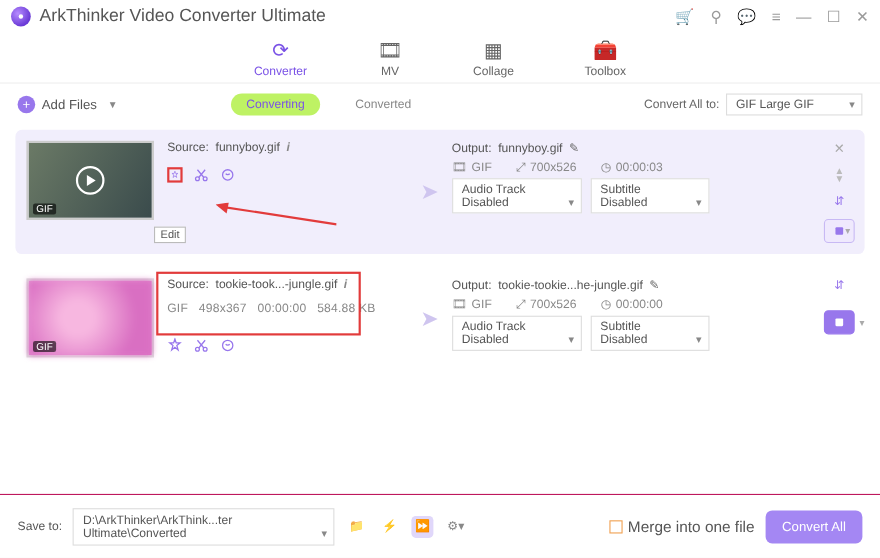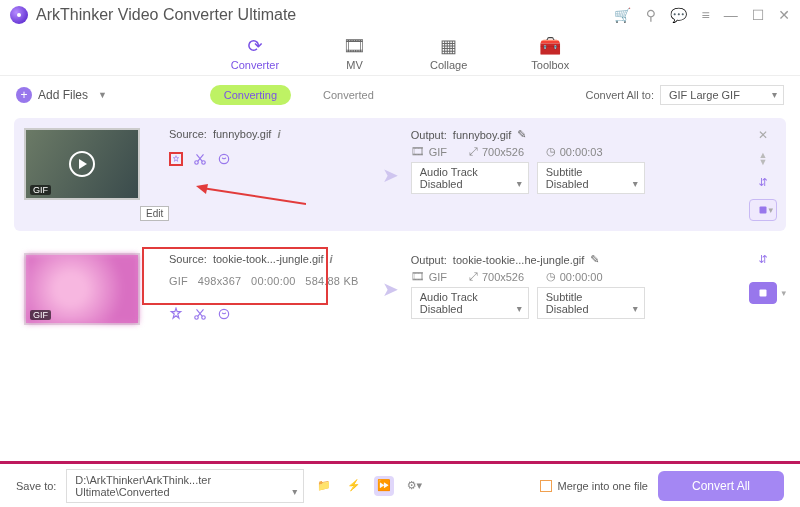--- a/index.html
+++ b/index.html
@@ -26,21 +26,21 @@
 .select{border:1px solid #ddd;padding:3px 26px 3px 8px;background:#fff;position:relative;font-size:11px;color:#555;cursor:pointer}
 .select::after{content:"▾";position:absolute;right:6px;color:#888;font-size:10px}
 .list{flex:1;overflow:auto;padding:4px 14px}
 .item{border-radius:6px;padding:10px;margin-bottom:12px;display:flex;position:relative}
 .item.sel{background:#f1eefc}
 .thumb{width:116px;height:72px;border:2px solid #ccc;background:#555;position:relative;flex-shrink:0}
 .thumb.pink{background:linear-gradient(135deg,#e89ad6,#e076c7);border-color:#ddd;filter:blur(0)}
 .thumb .play{position:absolute;left:50%;top:50%;transform:translate(-50%,-50%);width:26px;height:26px;border:2px solid #fff;border-radius:50%;display:flex;align-items:center;justify-content:center}
 .thumb .play::after{content:"";border-left:8px solid #fff;border-top:5px solid transparent;border-bottom:5px solid transparent;margin-left:2px}
 .thumb .tfmt{position:absolute;left:4px;bottom:3px;background:rgba(0,0,0,.6);color:#fff;font-size:9px;padding:0 3px;border-radius:2px}
-.meta{padding-left:29px;display:flex;flex-direction:column;gap:10px;font-size:11px;color:#555;position:relative;flex:0 0 234px}
+.meta{padding-left:12px;display:flex;flex-direction:column;gap:10px;font-size:11px;color:#555;position:relative;flex:0 0 234px}
 .meta .row1{display:flex;align-items:center;gap:6px}
 .info-i{font-style:italic;font-weight:bold;color:#888;cursor:pointer}
 .meta .row2{color:#888;letter-spacing:.2px}
 .tools{display:flex;gap:10px;margin-top:2px}
 .tool{width:14px;height:14px;display:flex;align-items:center;justify-content:center;color:#9877ec;cursor:pointer}
 .tool svg{width:14px;height:14px}
 .tool.redbox{border:2px solid #e23b3b;padding:1px}
 .redframe{border:2px solid #e23b3b;position:absolute;pointer-events:none}
 .arrow-red{position:absolute;pointer-events:none}
 .midarrow{align-self:center;color:#cfc5ef;font-size:20px;padding:0 8px}
@@ -53,30 +53,30 @@
 .side{display:flex;flex-direction:column;align-items:center;gap:10px;padding-left:8px;width:34px}
 .close-x{font-size:12px;color:#aaa;cursor:pointer}
 .updown{color:#bbb;font-size:9px;line-height:7px;cursor:pointer}
 .gobtn{width:28px;height:22px;border:1px solid #c8b9f4;border-radius:4px;background:#efe9fd;display:flex;align-items:center;justify-content:center;cursor:pointer;position:relative}
 .gobtn.solo{background:#9877ec;border-color:#9877ec}
 .gobtn svg{width:12px;height:12px}
 .gobtn::after{content:"▾";position:absolute;right:-10px;font-size:9px;color:#aaa}
 .item.sel .gobtn::after{right:3px}
 .compress{color:#9877ec;cursor:pointer}
 .tooltip{position:absolute;background:#fff;border:1px solid #bbb;padding:1px 5px;font-size:10px;z-index:10}
-.footer{height:46px;border-top:3px solid #be185d;display:flex;align-items:center;padding:0 16px;gap:10px}
+.footer{height:58px;border-top:1px solid #be185d;display:flex;align-items:center;padding:0 16px;gap:10px}
 .saveto{font-size:11px;color:#555}
 .pathbox{border:1px solid #ddd;padding:4px 22px 4px 8px;width:238px;font-size:11px;color:#555;position:relative;cursor:pointer}
 .pathbox::after{content:"▾";position:absolute;right:6px;color:#888;font-size:10px}
 .ficon{width:20px;height:20px;color:#888;cursor:pointer;display:flex;align-items:center;justify-content:center}
 .ficon.badge{background:#e0d7fa;border-radius:4px;color:#7a52e6}
 .spacer{flex:1}
-.merge{display:flex;align-items:center;gap:5px;font-size:11px;color:#555}
+.merge{display:flex;align-items:center;gap:5px;font-size:14px;color:#555}
 .chk{width:12px;height:12px;border:1px solid #f0a050}
-.convertall{background:#a487f3;color:#fff;padding:8px 34px;border-radius:6px;font-size:12px;cursor:pointer}
+.convertall{background:#a487f3;color:#fff;padding:8px 15px;border-radius:6px;font-size:12px;cursor:pointer}
 .blurpink{filter:blur(3px)}
 </style>
 </head>
 <body>
 
 <div class="shell">
   <div class="titlebar">
     <div class="logo"></div>
     <div class="title">ArkThinker Video Converter Ultimate</div>
     <div class="winctrl">

